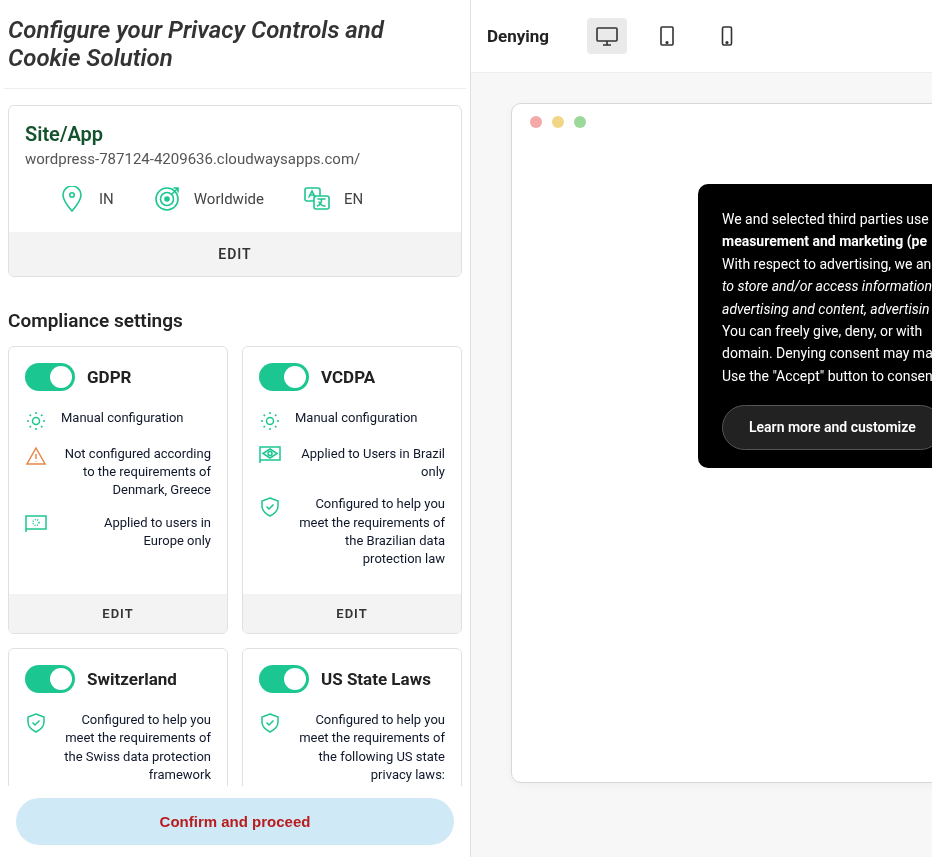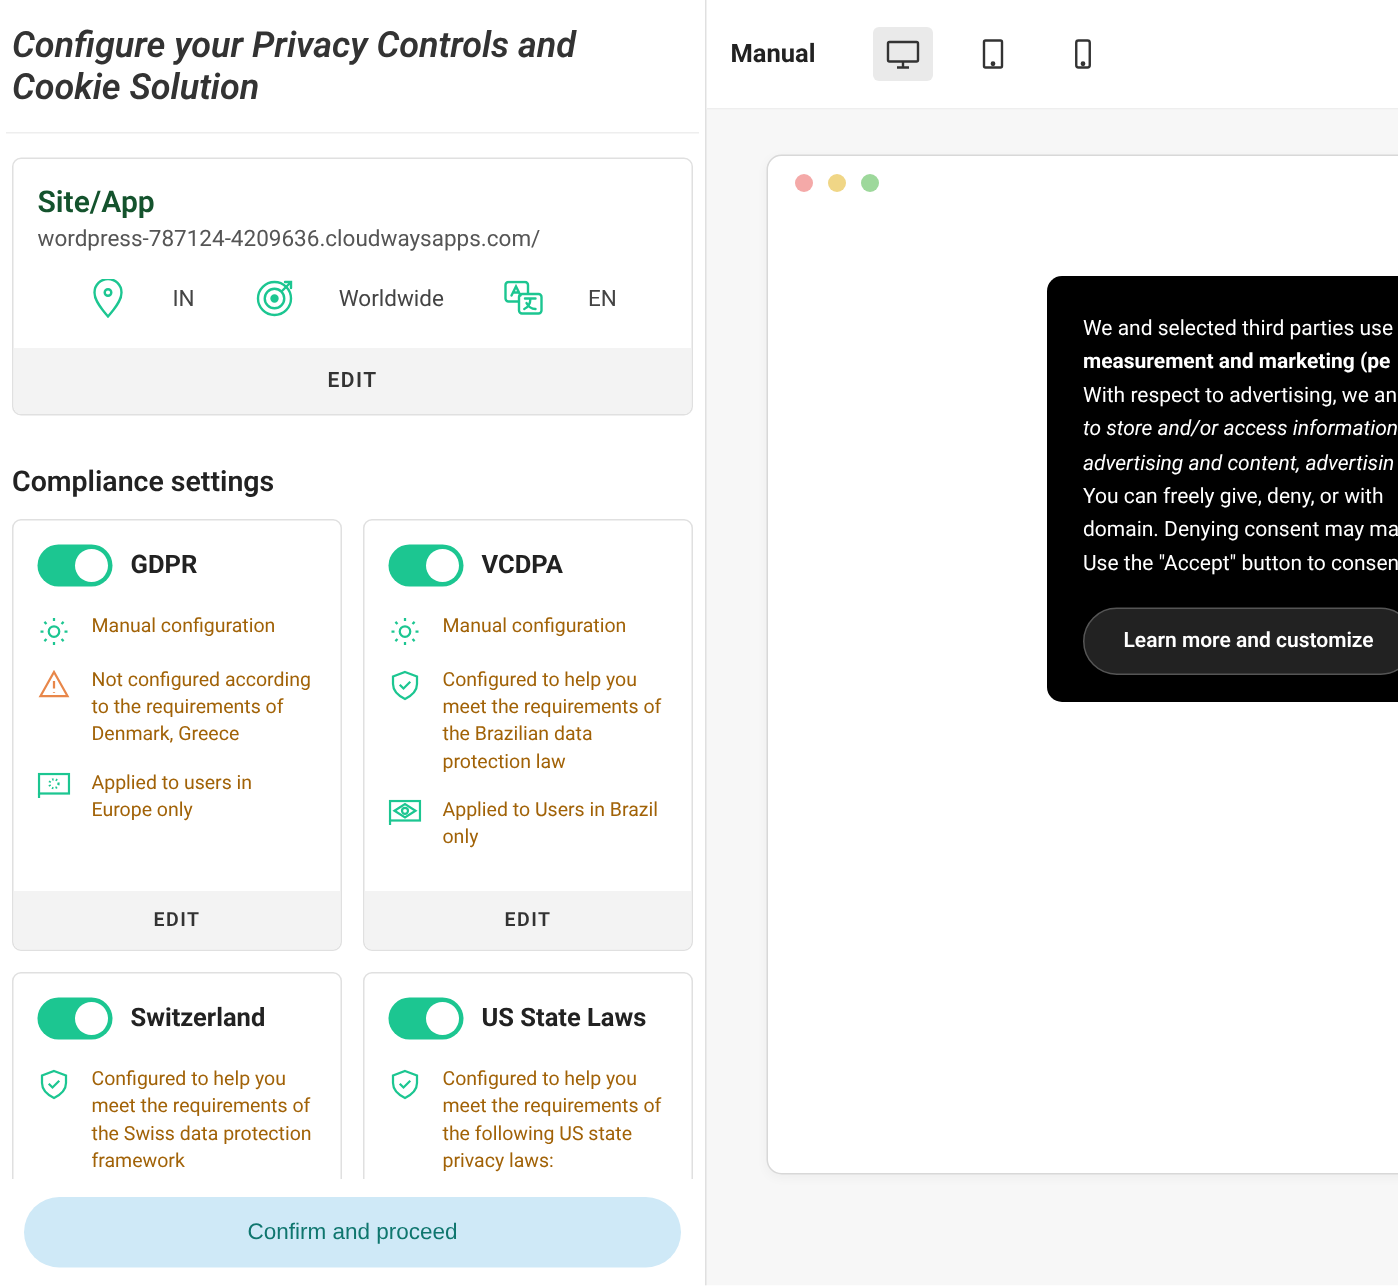--- a/index.html
+++ b/index.html
@@ -8,36 +8,36 @@
 .left-scroll { flex: 1; overflow-y: auto; padding: 0 4px 0 4px; }
 .left-scroll::-webkit-scrollbar { width: 10px; }
 .left-scroll::-webkit-scrollbar-thumb { background: #b0b0b0; border-radius: 5px; }
 .left-scroll::-webkit-scrollbar-track { background: transparent; }
 .page-title { font-size: 24px; font-weight: 600; color: #333; padding: 16px 4px 16px 4px; border-bottom: 1px solid #eee; font-style: italic; }
 .site-card { border: 1px solid #e0e0e0; border-radius: 6px; margin: 16px 4px 0 4px; overflow: hidden; }
 .site-card-body { padding: 16px 16px 20px 16px; }
 .site-label { font-size: 20px; font-weight: 600; color: #14532d; margin-bottom: 4px; }
 .site-url { font-size: 15px; color: #555; margin-bottom: 18px; word-break: break-all; }
 .site-meta { display: flex; gap: 40px; align-items: center; color: #444; font-size: 15px; padding-left: 34px; }
-.meta-item { display: flex; align-items: center; gap: 30px; }
+.meta-item { display: flex; align-items: center; gap: 14px; }
 .meta-icon { width: 26px; height: 26px; display: flex; align-items: center; justify-content: center; }
 .edit-bar { background: #f3f3f3; text-align: center; padding: 14px 0; font-size: 14px; font-weight: 600; letter-spacing: 1px; color: #333; cursor: pointer; }
 .section-title { font-size: 19px; font-weight: 600; color: #222; padding: 32px 4px 14px 4px; }
 .cards-grid { display: grid; grid-template-columns: 1fr 1fr; gap: 14px; padding: 0 4px 20px 4px; }
 .compliance-card { border: 1px solid #e0e0e0; border-radius: 6px; overflow: hidden; display: flex; flex-direction: column; }
 .card-body { padding: 16px 16px 12px 16px; flex: 1; }
 .card-top { display: flex; align-items: center; gap: 12px; margin-bottom: 18px; }
 .card-name { font-size: 17px; font-weight: 700; color: #222; }
 .toggle { width: 50px; height: 28px; background: #1cc691; border-radius: 14px; position: relative; cursor: pointer; }
 .toggle::after { content: ""; position: absolute; width: 22px; height: 22px; background: #fff; border-radius: 50%; top: 3px; right: 3px; }
-.card-row { display: flex; gap: 14px; margin-bottom: 14px; font-size: 13px; color: #a16207; line-height: 1.4; }
+.card-row { display: flex; gap: 14px; margin-bottom: 14px; font-size: 13px; color: #0f172a; line-height: 1.4; text-align: right; }
 .row-icon { width: 22px; height: 22px; flex-shrink: 0; display: flex; align-items: flex-start; justify-content: center; padding-top: 1px; }
 .card-edit { background: #f3f3f3; text-align: center; padding: 12px 0; font-size: 13px; font-weight: 600; letter-spacing: 1px; color: #333; cursor: pointer; }
 .confirm-bar { padding: 12px 16px 12px 16px; background: #fff; }
-.confirm-btn { width: 100%; background: #cfe9f7; color: #0f766e; border: none; border-radius: 24px; padding: 15px 0; font-size: 15px; font-weight: 400; cursor: pointer; }
+.confirm-btn { width: 100%; background: #cfe9f7; color: #b91c1c; border: none; border-radius: 24px; padding: 15px 0; font-size: 15px; font-weight: 700; cursor: pointer; }
 .right-panel { flex: 1; border-left: 1px solid #e0e0e0; background: #f7f7f7; display: flex; flex-direction: column; height: 100%; overflow: hidden; }
 .preview-header { display: flex; align-items: center; gap: 20px; padding: 18px 16px; background: #fff; border-bottom: 1px solid #eee; }
 .preview-label { font-size: 17px; font-weight: 700; color: #222; margin-right: 18px;}
 .device-btn { width: 40px; height: 36px; display: flex; align-items: center; justify-content: center; border-radius: 4px; cursor: pointer; }
 .device-btn.active { background: #eaeaea; }
 .preview-area { flex: 1; padding: 30px 12px 30px 40px; position: relative; overflow: hidden; }
 .browser-frame { background: #fff; border: 1px solid #d8d8d8; border-radius: 10px; width: 600px; height: 680px; position: relative; overflow: hidden; box-shadow: 0 2px 8px rgba(0,0,0,0.04); }
 .browser-top { height: 36px; display: flex; align-items: center; padding-left: 18px; gap: 10px; }
 .dot { width: 12px; height: 12px; border-radius: 50%; }
 .dot.r { background: #f4a9a8; }
@@ -147,86 +147,86 @@
               <div class="row-icon">
                 <svg width="22" height="22" viewBox="0 0 22 22" fill="none" stroke="#1cc691" stroke-width="1.5">
                   <circle cx="11" cy="11" r="3.5"></circle>
                   <path d="M11 2v2M11 18v2M2 11h2M18 11h2M4.6 4.6l1.4 1.4M16 16l1.4 1.4M4.6 17.4l1.4-1.4M16 6l1.4-1.4"></path>
                 </svg>
               </div>
               <div>Manual configuration</div>
             </div>
             <div class="card-row">
               <div class="row-icon">
-                <svg width="20" height="22" viewBox="0 0 20 22" fill="none" stroke="#1cc691" stroke-width="1.5">
-                  <path d="M10 2 L18 5 v5 c0 5 -4 8 -8 10 c-4 -2 -8 -5 -8 -10 V5 Z"></path>
-                  <path d="M6.5 10.5 l2.5 2.5 l4.5 -4.5"></path>
-                </svg>
-              </div>
-              <div>Configured to help you meet the requirements of the Brazilian data protection law</div>
-            </div>
-            <div class="card-row">
-              <div class="row-icon">
                 <svg width="22" height="18" viewBox="0 0 22 18" fill="none" stroke="#1cc691" stroke-width="1.5">
                   <rect x="1" y="1" width="20" height="13"></rect>
                   <path d="M4 7.5 L11 3 L18 7.5 L11 12 Z"></path>
                   <circle cx="11" cy="7.5" r="2"></circle>
                   <path d="M1 14 v3"></path>
                 </svg>
               </div>
               <div>Applied to Users in Brazil only</div>
             </div>
-          </div>
-          <div class="card-edit">EDIT</div>
-        </div>
-        <div class="compliance-card">
-          <div class="card-body">
-            <div class="card-top">
-              <div class="toggle"></div>
-              <div class="card-name">Switzerland</div>
-            </div>
             <div class="card-row">
               <div class="row-icon">
                 <svg width="20" height="22" viewBox="0 0 20 22" fill="none" stroke="#1cc691" stroke-width="1.5">
                   <path d="M10 2 L18 5 v5 c0 5 -4 8 -8 10 c-4 -2 -8 -5 -8 -10 V5 Z"></path>
                   <path d="M6.5 10.5 l2.5 2.5 l4.5 -4.5"></path>
                 </svg>
               </div>
-              <div>Configured to help you meet the requirements of the Swiss data protection framework</div>
-            </div>
-          </div>
-        </div>
-        <div class="compliance-card">
-          <div class="card-body">
-            <div class="card-top">
-              <div class="toggle"></div>
-              <div class="card-name">US State Laws</div>
+              <div>Configured to help you meet the requirements of the Brazilian data protection law</div>
+            </div>
+          </div>
+          <div class="card-edit">EDIT</div>
+        </div>
+        <div class="compliance-card">
+          <div class="card-body">
+            <div class="card-top">
+              <div class="toggle"></div>
+              <div class="card-name">Switzerland</div>
             </div>
             <div class="card-row">
               <div class="row-icon">
                 <svg width="20" height="22" viewBox="0 0 20 22" fill="none" stroke="#1cc691" stroke-width="1.5">
                   <path d="M10 2 L18 5 v5 c0 5 -4 8 -8 10 c-4 -2 -8 -5 -8 -10 V5 Z"></path>
                   <path d="M6.5 10.5 l2.5 2.5 l4.5 -4.5"></path>
                 </svg>
               </div>
+              <div>Configured to help you meet the requirements of the Swiss data protection framework</div>
+            </div>
+          </div>
+        </div>
+        <div class="compliance-card">
+          <div class="card-body">
+            <div class="card-top">
+              <div class="toggle"></div>
+              <div class="card-name">US State Laws</div>
+            </div>
+            <div class="card-row">
+              <div class="row-icon">
+                <svg width="20" height="22" viewBox="0 0 20 22" fill="none" stroke="#1cc691" stroke-width="1.5">
+                  <path d="M10 2 L18 5 v5 c0 5 -4 8 -8 10 c-4 -2 -8 -5 -8 -10 V5 Z"></path>
+                  <path d="M6.5 10.5 l2.5 2.5 l4.5 -4.5"></path>
+                </svg>
+              </div>
               <div>Configured to help you meet the requirements of the following US state privacy laws: CCPA/CPRA, VCDPA</div>
             </div>
           </div>
         </div>
       </div>
   </div>
 
   <div class="confirm-bar">
     <button class="confirm-btn">Confirm and proceed</button>
   </div>
 </div>
 
 <div class="right-panel">
   <div class="preview-header">
-    <span class="preview-label">Manual</span>
+    <span class="preview-label">Denying</span>
     <div class="device-btn active">
       <svg width="24" height="20" viewBox="0 0 24 20" fill="none" stroke="#333" stroke-width="1.6">
           <rect x="2" y="2" width="20" height="13" rx="1"></rect>
           <path d="M8 19 h8 M12 15 v4"></path>
         </svg>
     </div>
     <div class="device-btn">
       <svg width="16" height="20" viewBox="0 0 16 20" fill="none" stroke="#333" stroke-width="1.6">
           <rect x="2" y="1" width="12" height="18" rx="1"></rect>
           <circle cx="8" cy="16.5" r="0.8" fill="#333"></circle>

